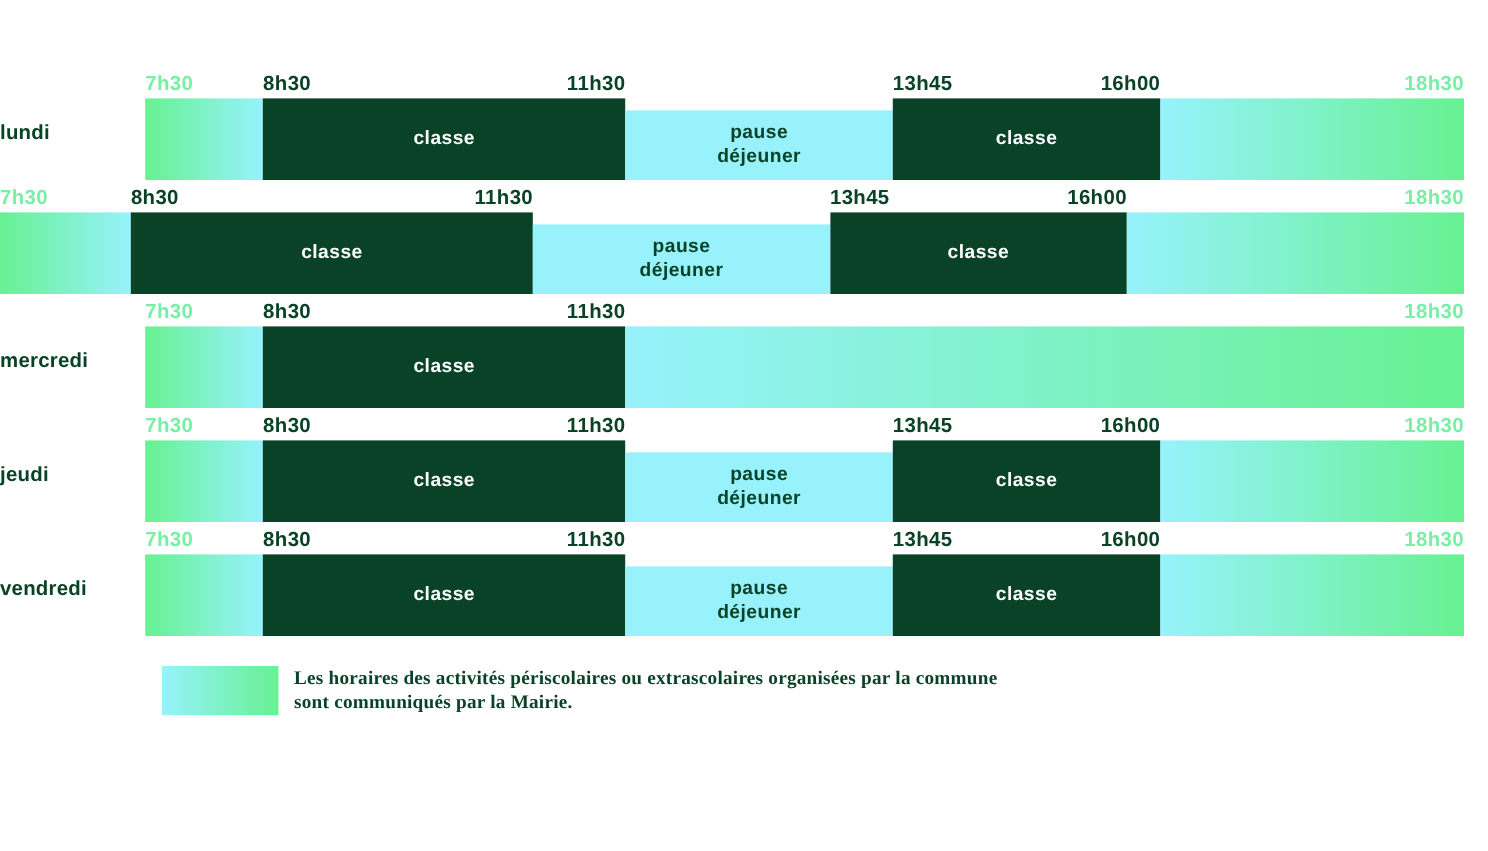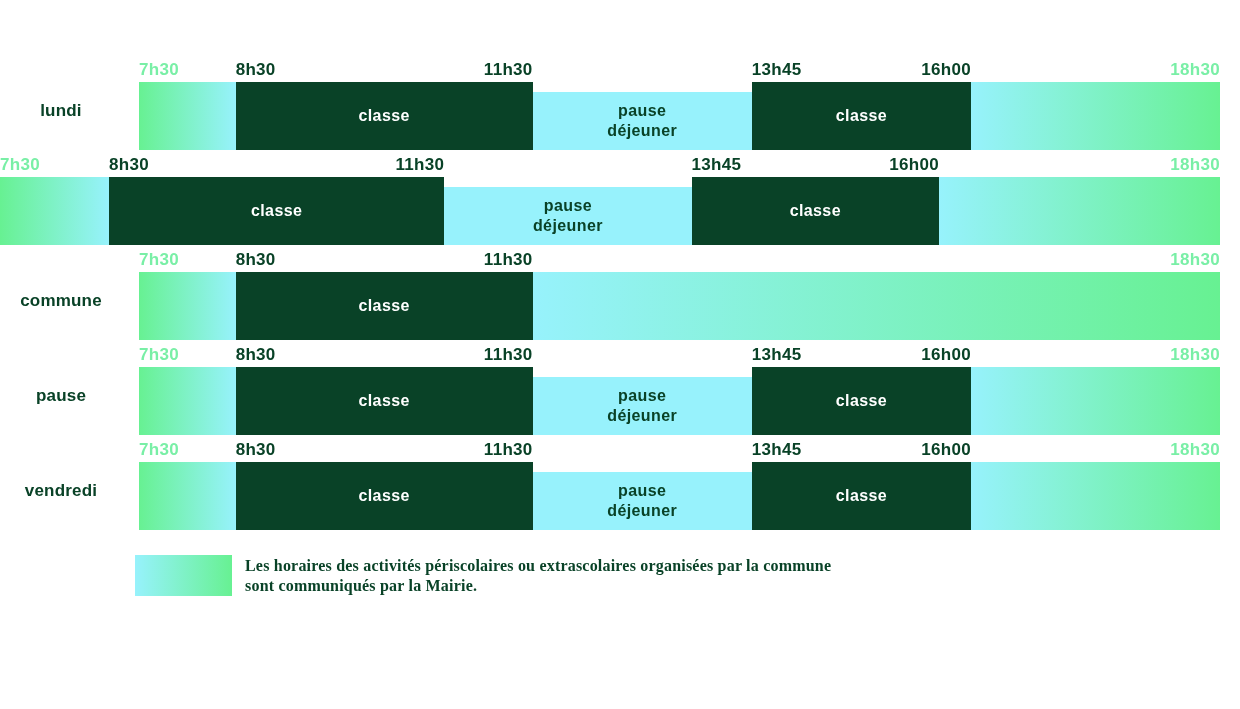--- a/index.html
+++ b/index.html
@@ -18,27 +18,27 @@
     padding: 60px 20px 0 0;
     font-weight: 700;
   }
   
   .row {
     display: flex;
     align-items: flex-end;
     margin-bottom: 5px;
   }
   .day-cell {
-    width: 139px;
+    width: 121px;
     height: 78px;
     box-sizing: border-box;
     padding-right: 17px;
     display: flex;
     align-items: center;
-    justify-content: center;
+    justify-content: flex-start;
     flex: none;
   }
   .day-label {
     color: var(--dark_green);
     font-size: 17px;
     letter-spacing: 0.2px;
     white-space: nowrap;
   }
   .track { flex: 1; min-width: 0; }
   .ticks {
@@ -171,42 +171,42 @@
         <div class="seg classe w-classe-pm">
           <span class="seg-label">classe</span>
         </div>
         <div class="seg care-pm w-care-pm"></div>
       </div>
     </div>
   </div>
 
   <div class="row">
     <div class="day-cell">
-      <span class="day-label">commune</span>
+      <span class="day-label">mercredi</span>
     </div>
     <div class="track">
       <div class="ticks">
         <span class="tick light t-730">7h30</span>
         <span class="tick dark t-830">8h30</span>
         <span class="tick dark t-1130">11h30</span>
         <span class="tick light t-1830">18h30</span>
       </div>
       <div class="bar">
         <div class="seg care-am w-care-am"></div>
         <div class="seg classe w-classe-am">
           <span class="seg-label">classe</span>
         </div>
         <div class="seg care-pm w-care-wed"></div>
       </div>
     </div>
   </div>
 
   <div class="row">
     <div class="day-cell">
-      <span class="day-label">pause</span>
+      <span class="day-label">jeudi</span>
     </div>
     <div class="track">
       <div class="ticks">
         <span class="tick light t-730">7h30</span>
         <span class="tick dark t-830">8h30</span>
         <span class="tick dark t-1130">11h30</span>
         <span class="tick dark t-1345">13h45</span>
         <span class="tick dark t-1600">16h00</span>
         <span class="tick light t-1830">18h30</span>
       </div>

